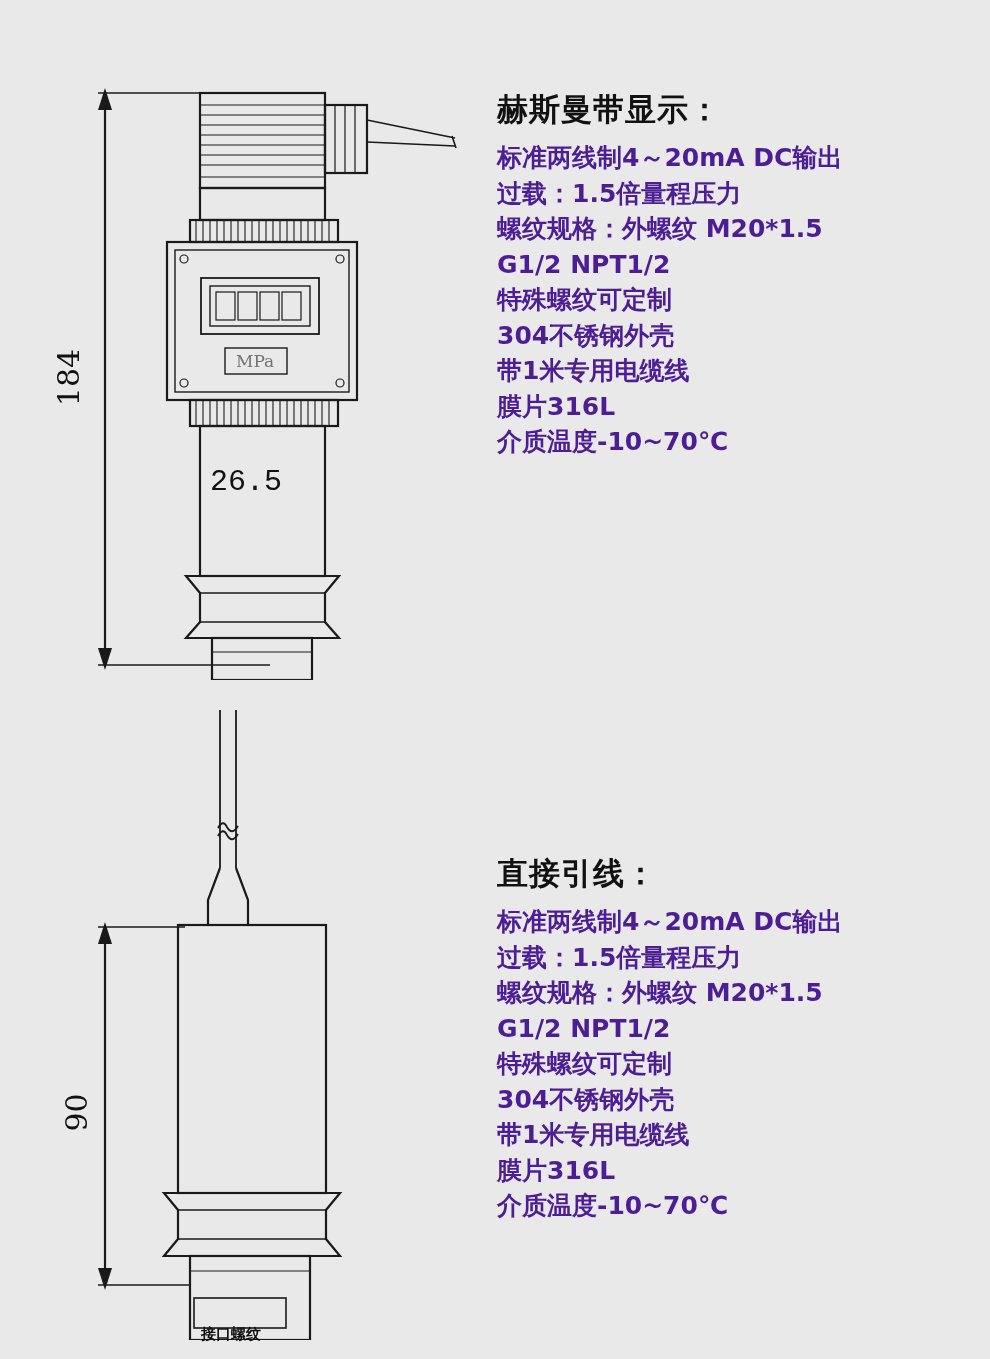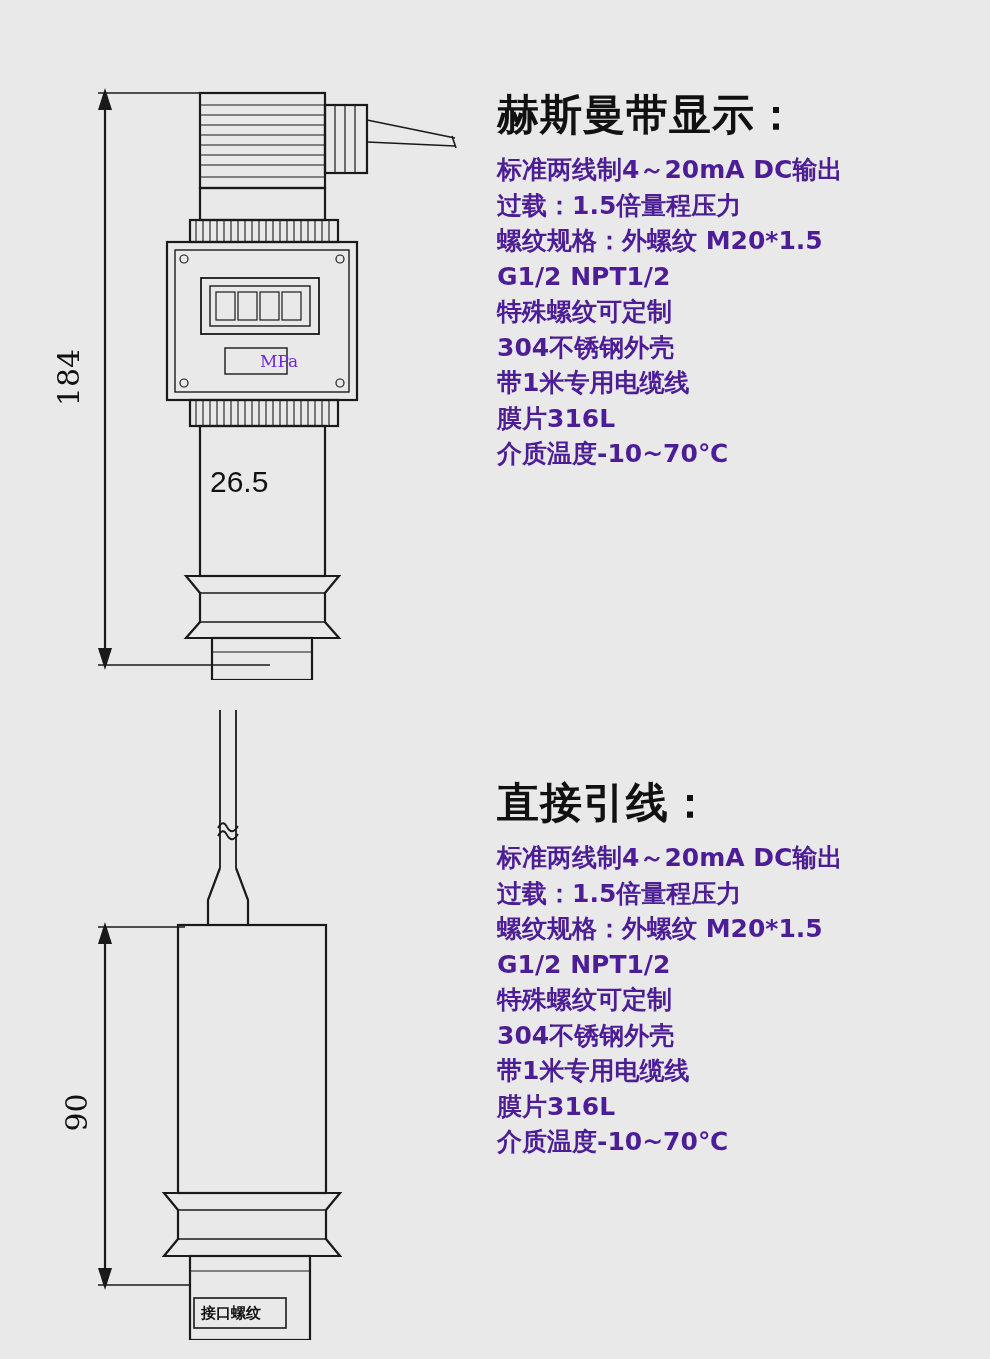--- a/index.html
+++ b/index.html
@@ -20,24 +20,24 @@
     inset: 0;
     background: #e9e9e9;
   }
 
   
   .spec-block {
     position: absolute;
     left: 497px;
   }
   #spec-1 { top: 92px; }
-  #spec-2 { top: 780px; }
+  #spec-2 { top: 856px; }
 
   .spec-title {
-    font-size: 42px;
+    font-size: 31px;
     font-weight: bold;
     letter-spacing: 1px;
     margin: 0 0 14px 0;
     line-height: 1.1;
     color: #111;
   }
   .spec-line {
     font-size: 25px;
     font-weight: bold;
     line-height: 1.42;
@@ -57,37 +57,37 @@
   .dim-vert {
     position: absolute;
     font-family: "DejaVu Serif", "Liberation Serif", serif;
     font-size: 30px;
     transform: rotate(-90deg);
     transform-origin: 50% 50%;
     color: #111;
   }
   .dim-inline {
     position: absolute;
-    font-family: Liberation Sans, sans-serif;
+    font-family: Liberation Mono, monospace;
     font-size: 30px;
     color: #111;
   }
   .tiny-label {
     position: absolute;
     font-family: Liberation Serif, serif;
     font-size: 15px;
     font-weight: bold;
     color: #111;
+    margin-top: 21px;
   }
   .mpa-label {
     position: absolute;
     font-family: "DejaVu Serif", "Liberation Serif", serif;
     font-size: 17px;
-    color: #6d28d9;
-    margin-left: 24px;
+    color: #737373;
   }
   svg { display: block; }
 </style>
 </head>
 <body>
 
 <div class="page">
 
   <div class="drawing" id="drawing-top">
     <svg width="420" height="620" viewBox="0 0 420 620">

